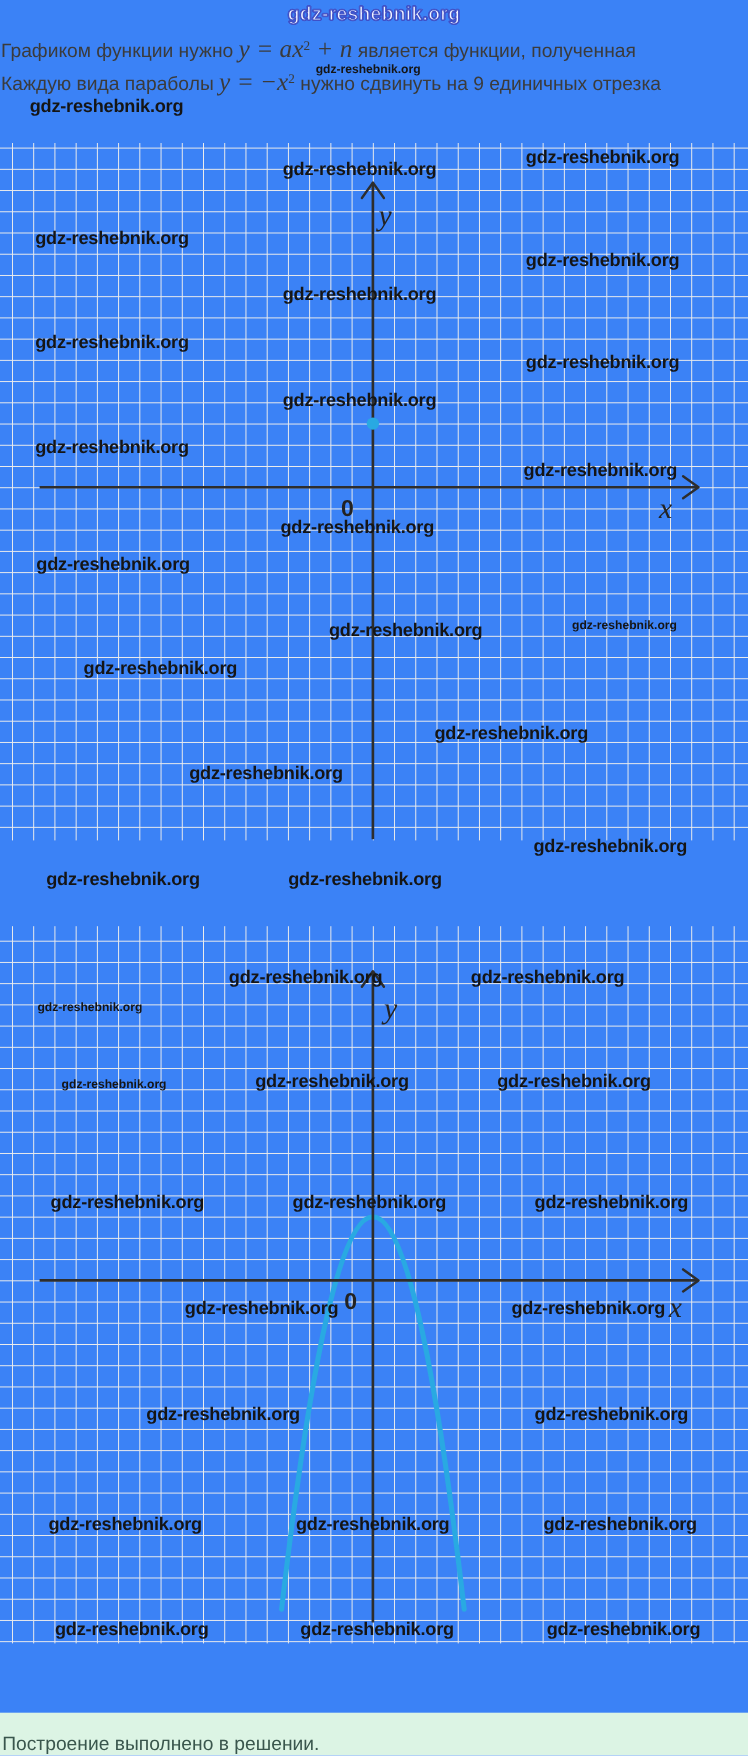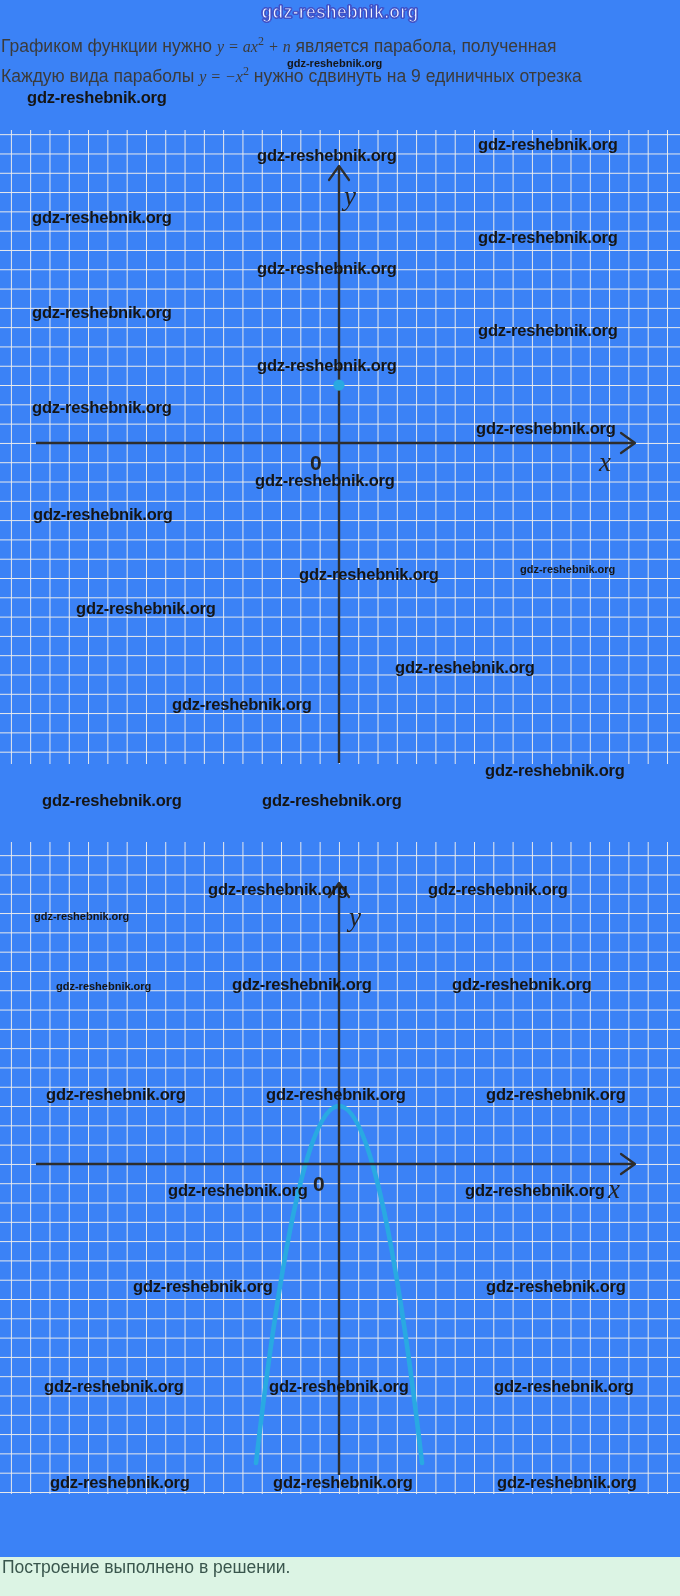--- a/index.html
+++ b/index.html
@@ -7,21 +7,21 @@
         font-family:"Liberation Sans",sans-serif;color:#3b3b3b;background:#3b82f6;}
 
   
   .site-title{position:absolute;top:2px;left:0;width:680px;text-align:center;
     font-size:17.5px;font-weight:700;letter-spacing:.3px;
     color:#f2f4ff;-webkit-text-stroke:1.1px #3f50c7;
     text-shadow:-1px 0 #3f50c7,1px 0 #3f50c7,0 -1px #3f50c7,0 1px #3f50c7;}
 
   .intro{position:absolute;left:1px;width:678px;font-size:17.5px;line-height:24px;color:#3b3b3b;white-space:nowrap;}
   .l1{top:29px;} .l2{top:59px;} .l3{top:96px;}
-  .math{font-family:"Liberation Serif",serif;font-style:italic;font-size:16px;}
+  .math{font-family:"Liberation Serif",serif;font-style:italic;font-size:23px;}
   .msup{font-family:"Liberation Serif",serif;font-style:normal;font-size:12px;vertical-align:7px;}
 
   
   .grid{position:absolute;left:0;width:680px;
     background-image:linear-gradient(to right,#ececec 1px,transparent 1px),
                      linear-gradient(to bottom,#ececec 1px,transparent 1px);
     background-size:19.3px 19.3px;}
   #grid1{top:130px;height:634px;background-position:10.9px 4.2px;}
   #grid2{top:842px;height:652px;background-position:10.9px 13.2px;}
   .grid svg{position:absolute;left:0;top:0;}
@@ -37,31 +37,31 @@
   .wm-small{font-size:11px;font-weight:600;letter-spacing:0;}
 
   
   .axlab{position:absolute;transform:translateY(-50%);font-family:"Liberation Serif",serif;
          font-style:italic;font-size:27px;color:#232323;}
   .origin{position:absolute;transform:translateY(-50%);font-family:"Liberation Sans",sans-serif;
           font-style:normal;font-weight:600;font-size:21px;color:#232323;}
 
   
   .footer{position:absolute;left:0;top:1557px;width:680px;height:39px;background:#dcf4e4;
-          display:flex;align-items:flex-start;}
+          display:flex;align-items:flex-end;}
   .footer span{font-size:17.5px;color:#3a564d;padding-left:2px;}
 </style>
 </head>
 <body>
 
 <div id="page">
 
   <div class="site-title">gdz-reshebnik.org</div>
 
-  <div class="intro l1"><span>Графиком функции нужно </span><span class="math">y = ax</span><span class="msup">2</span><span class="math"> + n</span><span> является парабола, полученная</span></div>
+  <div class="intro l1"><span>Графиком функции нужно </span><span class="math">y = ax</span><span class="msup">2</span><span class="math"> + n</span><span> является функции, полученная</span></div>
 
   <div class="intro l2"><span>Каждую вида параболы </span><span class="math">y = −x</span><span class="msup">2</span><span> нужно сдвинуть на 9 единичных отрезка</span></div>
 
 
   <div class="grid" id="grid1">
     <svg width="680" height="634" viewBox="0 0 680 634">
       <line class="axisline" x1="36" y1="313" x2="634" y2="313"></line>
       <path class="arrow" d="M621 303 L635 313 L621 323"></path>
       <line class="axisline" x1="339" y1="36" x2="339" y2="633"></line>
       <path class="arrow" d="M329 50 L339 36 L349 50"></path>

